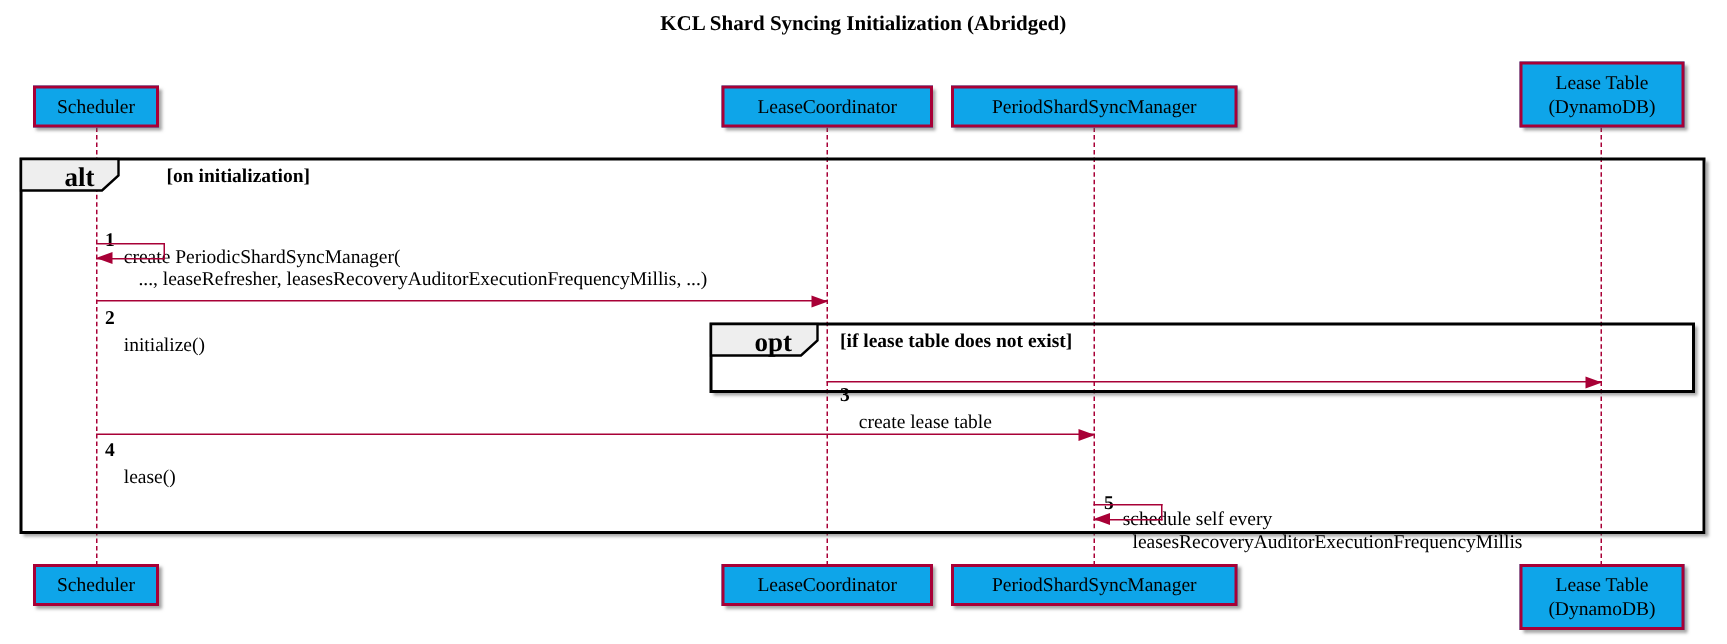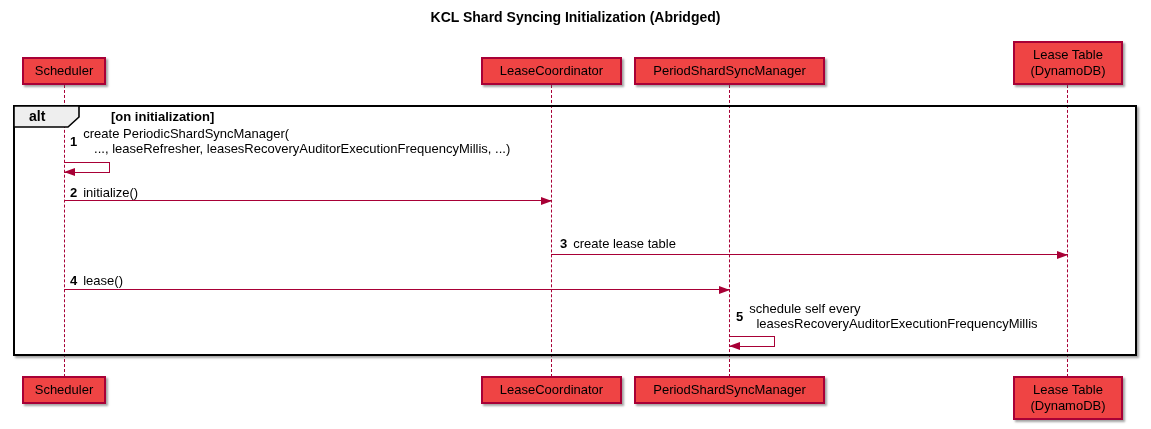--- a/index.html
+++ b/index.html
@@ -1,44 +1,44 @@
 <!DOCTYPE html>
 <html><head>
 <meta charset="utf-8">
 <style>
   html,body{margin:0;padding:0;background:#fff;}
   .diagram{
     position:relative;width:1151px;height:429px;background:#fff;overflow:hidden;
-    font-family:Liberation Sans, sans-serif;color:#000;
+    font-family:Liberation Serif, serif;color:#000;
   }
   .title{
     position:absolute;top:9px;left:0;width:1151px;text-align:center;
     font-size:14px;font-weight:bold;
   }
   
   .lifeline{position:absolute;top:85px;height:292px;width:0;
     border-left:1px dashed #A80036;z-index:1;}
   
   .pbox{
-    position:absolute;box-sizing:border-box;background:#ef4444;border:2px solid #A80036;
+    position:absolute;box-sizing:border-box;background:#0ea5e9;border:2px solid #A80036;
     box-shadow:2px 2px 2px rgba(90,90,90,.55);
     display:flex;align-items:center;justify-content:center;text-align:center;
     font-size:13px;line-height:16px;white-space:pre-line;z-index:4;
   }
   
   .frame{position:absolute;box-sizing:border-box;border:2px solid #000;
     box-shadow:2px 2px 2px rgba(90,90,90,.55);z-index:2;background:transparent;}
   .frame-label-shape{position:absolute;top:-2px;left:-2px;z-index:3;}
-  .frame-keyword{position:absolute;top:1px;left:14px;font-size:14px;font-weight:bold;z-index:4;}
+  .frame-keyword{position:absolute;top:1px;left:28px;font-size:18px;font-weight:bold;z-index:4;}
   .frame-guard{position:absolute;top:2px;font-size:13px;font-weight:bold;z-index:4;}
   
   .msg{position:absolute;display:flex;align-items:center;gap:6px;z-index:3;
     font-size:13px;line-height:15px;}
   .msg-num{font-weight:bold;}
-  .msg-text{white-space:pre;}
+  .msg-text{white-space:pre;margin-top:37px;}
   .mline{position:absolute;height:0;border-top:1px solid #A80036;z-index:3;}
   .self{position:absolute;box-sizing:border-box;border:1px solid #A80036;border-left:none;
     width:46px;height:11px;z-index:3;background:transparent;}
   .ah{position:absolute;width:0;height:0;z-index:3;}
   .ah-r{border-top:4px solid transparent;border-bottom:4px solid transparent;
     border-left:11px solid #A80036;}
   .ah-l{border-top:4px solid transparent;border-bottom:4px solid transparent;
     border-right:11px solid #A80036;}
 </style>
 </head>
@@ -66,20 +66,27 @@
 (DynamoDB)</div>
 
   <div class="frame" style="left:13px;top:105px;width:1124px;height:251px">
     <svg class="frame-label-shape" width="68" height="23">
       <path d="M1,1 H66 V12 L55,22 H1 Z" fill="#EEEEEE" stroke="#000000" stroke-width="1.6"></path>
     </svg>
     <span class="frame-keyword">alt</span>
     <span class="frame-guard" style="left:96px">[on initialization]</span>
   </div>
 
+  <div class="frame" style="left:473px;top:215px;width:657px;height:47px">
+    <svg class="frame-label-shape" width="74" height="23">
+      <path d="M1,1 H72 V12 L61,22 H1 Z" fill="#EEEEEE" stroke="#000000" stroke-width="1.6"></path>
+    </svg>
+    <span class="frame-keyword">opt</span>
+    <span class="frame-guard" style="left:85px">[if lease table does not exist]</span>
+  </div>
 
   <div class="msg" style="left:70px;top:126px">
     <span class="msg-num">1</span>
     <span class="msg-text">create PeriodicShardSyncManager(
    ..., leaseRefresher, leasesRecoveryAuditorExecutionFrequencyMillis, ...)</span>
   </div>
   <div class="self" style="left:64px;top:162px"></div>
   <div class="ah ah-l" style="left:64px;top:168px"></div>
 
   <div class="msg" style="left:70px;top:185px">

